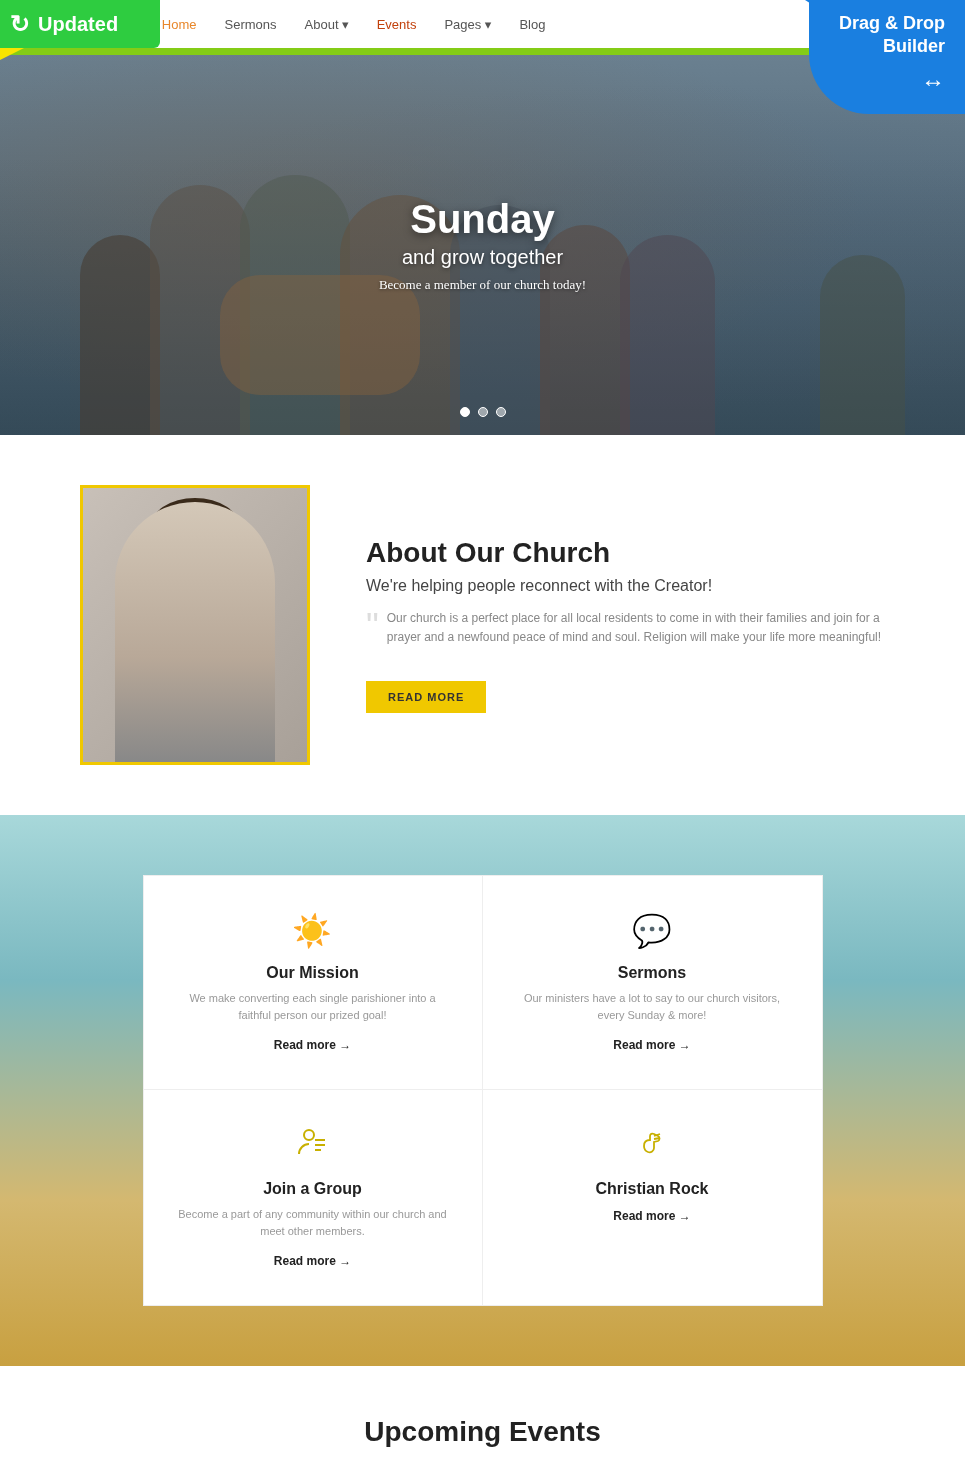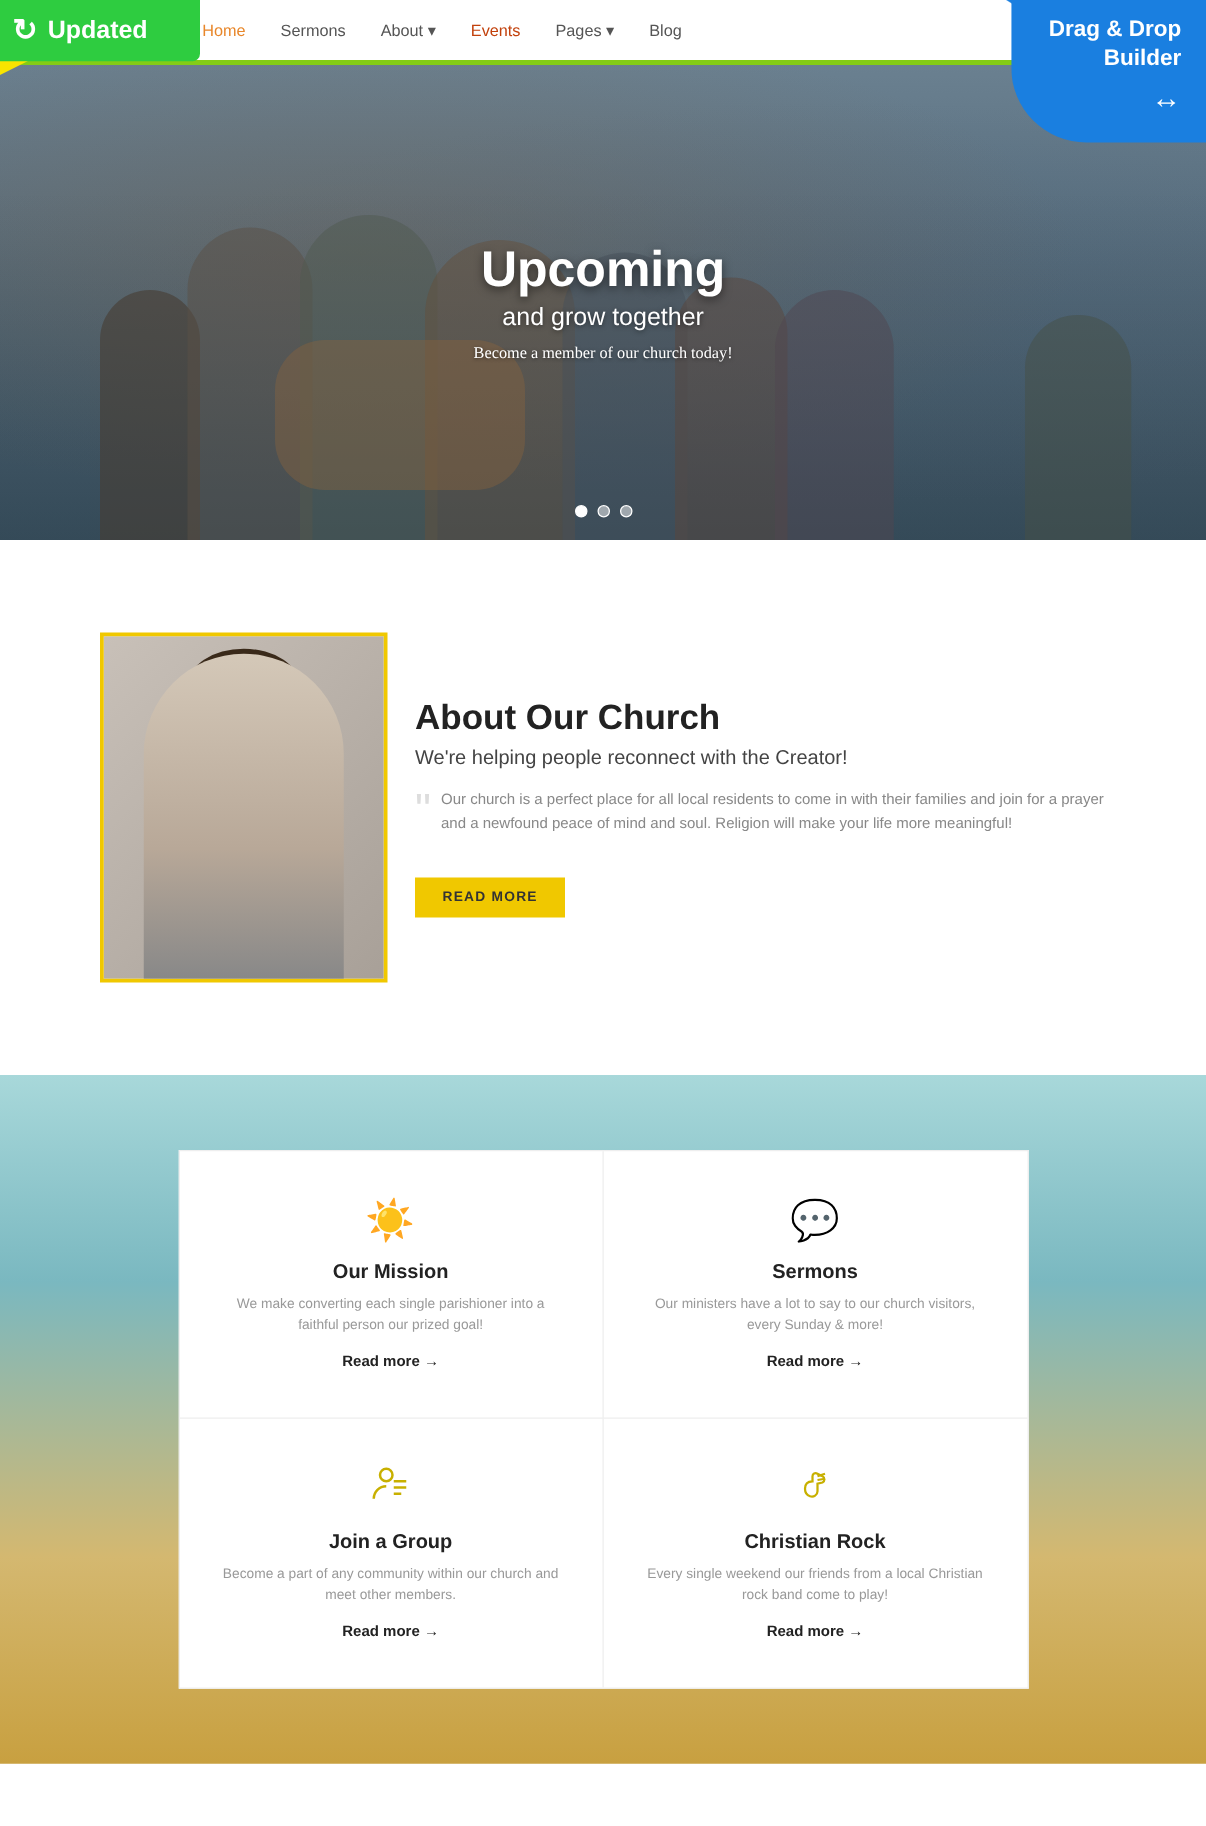--- a/index.html
+++ b/index.html
@@ -3,21 +3,21 @@
   <meta charset="utf-8">
   <style>
     * { margin: 0; padding: 0; box-sizing: border-box; }
     body { font-family: 'Arial', sans-serif; width: 965px; background: #fff; overflow-x: hidden; }
 
     
     nav {
       display: flex; align-items: center;
       padding: 10px 40px;
       background: #fff;
-      border-bottom: 4px solid #84cc16;
+      border-bottom: 7px solid #84cc16;
       position: relative;
       z-index: 10;
     }
     .nav-logo { display: flex; align-items: center; gap: 8px; margin-right: 40px; }
     .nav-links { display: flex; align-items: center; gap: 28px; flex: 1; }
     .nav-links a { text-decoration: none; font-size: 13px; color: #555; }
     .nav-donate {
       background: transparent; border: 1.5px solid #555;
       padding: 6px 18px; font-size: 12px; font-weight: bold;
       letter-spacing: 1px; cursor: pointer; color: #333;
@@ -46,22 +46,22 @@
     }
     .hero-text h1 { font-size: 40px; font-weight: bold; text-shadow: 0 2px 8px rgba(0,0,0,0.5); }
     .hero-text h2 { font-size: 20px; font-weight: normal; text-shadow: 0 1px 4px rgba(0,0,0,0.5); margin-top: 4px; }
     .hero-text p { font-size: 13px; margin-top: 8px; text-shadow: 0 1px 3px rgba(0,0,0,0.5); font-family: Liberation Serif, serif; }
     .hero-dots { position: absolute; bottom: 18px; left: 50%; transform: translateX(-50%); display: flex; gap: 8px; z-index: 5; }
     .hero-dot { width: 10px; height: 10px; border-radius: 50%; background: rgba(255,255,255,0.5); border: 1.5px solid #fff; cursor: pointer; }
     .hero-dot.active { background: #fff; }
 
     
     .about-section {
-      padding: 74px 80px;
-      display: flex; align-items: center; gap: 22px;
+      padding: 50px 80px;
+      display: flex; align-items: center; gap: 56px;
       background: #fff;
       border-radius: 26px;
     }
     .about-image {
       flex-shrink: 0;
       width: 230px; height: 280px;
       border: 3px solid #f0c800;
       background: linear-gradient(135deg, #c8c0b8 0%, #a8a098 100%);
       position: relative; overflow: hidden;
     }
@@ -193,21 +193,21 @@
     <div style="position:absolute; bottom:0; left:240px; width:110px; height:260px; background:rgba(80,90,80,0.5); border-radius:55px 55px 0 0;"></div>
     <div style="position:absolute; bottom:0; left:340px; width:120px; height:240px; background:rgba(100,80,60,0.5); border-radius:60px 60px 0 0;"></div>
     <div style="position:absolute; bottom:0; left:450px; width:100px; height:230px; background:rgba(70,80,90,0.5); border-radius:50px 50px 0 0;"></div>
     <div style="position:absolute; bottom:0; left:540px; width:90px; height:210px; background:rgba(90,70,60,0.5); border-radius:45px 45px 0 0;"></div>
     <div style="position:absolute; bottom:0; left:620px; width:95px; height:200px; background:rgba(80,70,80,0.5); border-radius:48px 48px 0 0;"></div>
     <div style="position:absolute; bottom:0; right:60px; width:85px; height:180px; background:rgba(70,80,70,0.5); border-radius:42px 42px 0 0;"></div>
 
     <div style="position:absolute; bottom:40px; left:220px; width:200px; height:120px; background:rgba(140,100,60,0.4); border-radius:40px;"></div>
   </div>
   <div class="hero-text">
-    <h1>Upcoming</h1>
+    <h1>Sunday</h1>
     <h2>and grow together</h2>
     <p>Become a member of our church today!</p>
   </div>
   <div class="hero-dots">
     <div class="hero-dot active"></div>
     <div class="hero-dot"></div>
     <div class="hero-dot"></div>
   </div>
 </section>
 
@@ -263,21 +263,20 @@
 
     <div class="feature-item">
       <span class="feature-icon">
         <svg width="32" height="32" viewBox="0 0 32 32" fill="none" xmlns="http://www.w3.org/2000/svg">
           <path d="M8 20 C8 16, 10 14, 14 14 L14 10 C14 8, 16 7, 18 8 L22 10 C24 11, 24 14, 22 15 L18 16 L18 22 C18 25, 15 27, 12 26 C9 25, 8 23, 8 20Z" stroke="#c8b000" stroke-width="1.8" fill="none"></path>
           <path d="M18 10 L24 8" stroke="#c8b000" stroke-width="1.8"></path>
           <path d="M18 13 L24 12" stroke="#c8b000" stroke-width="1.8"></path>
         </svg>
       </span>
       <h3>Christian Rock</h3>
-      <p>Every single weekend our friends from a local Christian rock band come to play!</p>
       <a href="#">Read more</a>
     </div>
   </div>
 </section>
 
 <section class="events-section">
   <h2>Upcoming Events</h2>
 
 </section>
 

